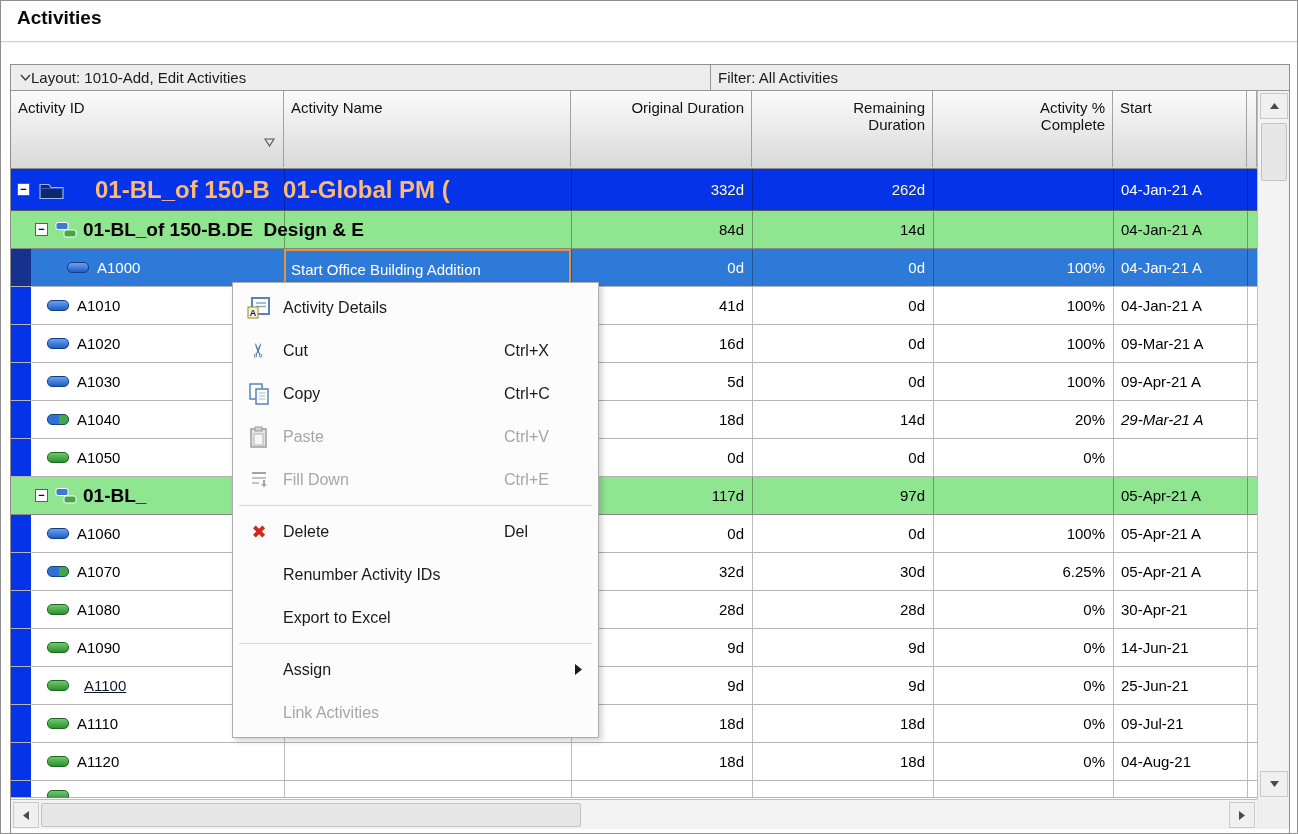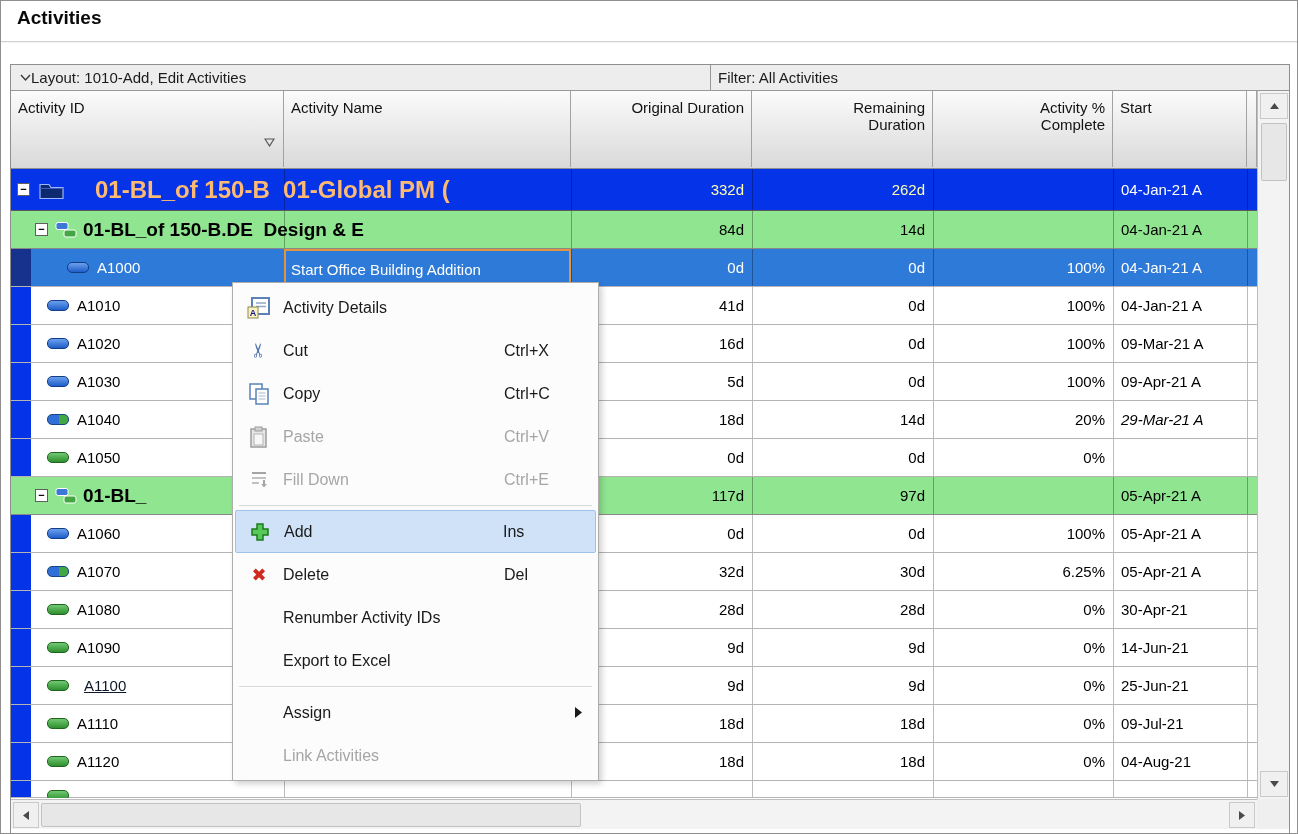--- a/index.html
+++ b/index.html
@@ -454,29 +454,20 @@
             <line x1="3" y1="8" x2="17" y2="8" stroke="#c2c2c2" stroke-width="2"></line>
             <line x1="3" y1="13" x2="10" y2="13" stroke="#c2c2c2" stroke-width="2"></line>
             <path d="M15 10 v5" stroke="#a4a4a4" stroke-width="2" fill="none"></path>
             <path d="M12.2 14 L15 17.5 L17.8 14 z" fill="#a4a4a4"></path>
           </svg>
         </span>
         <span class="mi-label">Fill Down</span>
         <span class="mi-shortcut">Ctrl+E</span>
       </div>
       <div class="menu-sep"></div>
-      <div class="menu-item highlighted" style="background: rgb(207, 226, 247);">
-        <span class="mi-icon">
-          <svg width="20" height="20" viewBox="0 0 20 20">
-            <path d="M7 2 h6 v5 h5 v6 h-5 v5 H7 v-5 H2 V7 h5 z" fill="#57c957" stroke="#1f7a1f" stroke-width="1.5"></path>
-          </svg>
-        </span>
-        <span class="mi-label">Add</span>
-        <span class="mi-shortcut">Ins</span>
-      </div>
       <div class="menu-item">
         <span class="mi-icon">
           <span style="font-size:18px;color:#cf2a1f;font-weight:bold;line-height:1;">✖</span>
         </span>
         <span class="mi-label">Delete</span>
         <span class="mi-shortcut">Del</span>
       </div>
       <div class="menu-item">
         <span class="mi-icon"></span>
         <span class="mi-label">Renumber Activity IDs</span>

